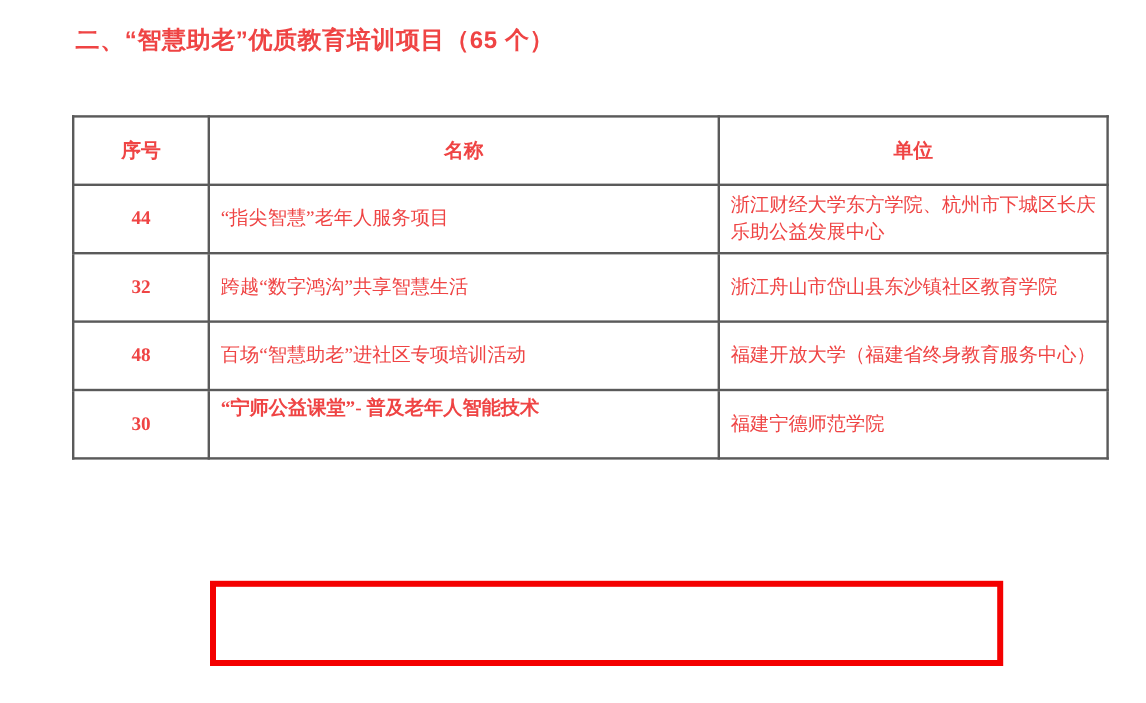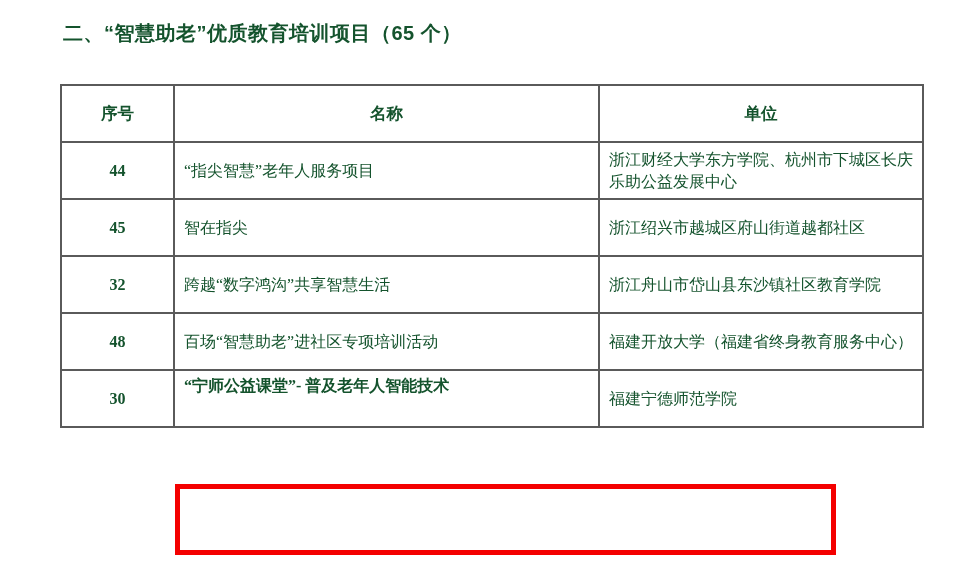--- a/index.html
+++ b/index.html
@@ -1,38 +1,38 @@
 <!DOCTYPE html>
 <html><head>
 <meta charset="utf-8">
 <style>
   html, body { margin: 0; padding: 0; background: #ffffff; }
   .doc {
     position: relative;
     width: 955px;
     height: 586px;
     background: #ffffff;
-    color: #14532d;
+    color: #ef4444;
     font-family: "Liberation Serif", serif;
     overflow: hidden;
   }
   .title {
     position: absolute;
     left: 63px;
     top: 20px;
     font-family: "Liberation Sans", sans-serif;
     font-weight: bold;
     font-size: 20px;
     letter-spacing: 0.5px;
     white-space: nowrap;
   }
   table.main {
     position: absolute;
     left: 60px;
-    top: 84px;
+    top: 96px;
     width: 862px;
     border-collapse: collapse;
     table-layout: fixed;
   }
   table.main th,
   table.main td {
     border: 2px solid #5a5a5a;
     font-size: 16px;
     line-height: 1.32;
     vertical-align: middle;
@@ -81,25 +81,20 @@
         <th>单位</th>
       </tr>
     </thead>
     <tbody>
         <tr>
           <td class="col-no">44</td>
           <td class="col-name">“指尖智慧”老年人服务项目</td>
           <td class="col-unit">浙江财经大学东方学院、杭州市下城区长庆乐助公益发展中心</td>
         </tr>
         <tr>
-          <td class="col-no">45</td>
-          <td class="col-name">智在指尖</td>
-          <td class="col-unit">浙江绍兴市越城区府山街道越都社区</td>
-        </tr>
-        <tr>
           <td class="col-no">32</td>
           <td class="col-name">跨越“数字鸿沟”共享智慧生活</td>
           <td class="col-unit">浙江舟山市岱山县东沙镇社区教育学院</td>
         </tr>
         <tr>
           <td class="col-no">48</td>
           <td class="col-name">百场“智慧助老”进社区专项培训活动</td>
           <td class="col-unit">福建开放大学（福建省终身教育服务中心）</td>
         </tr>
         <tr class="name-top">

